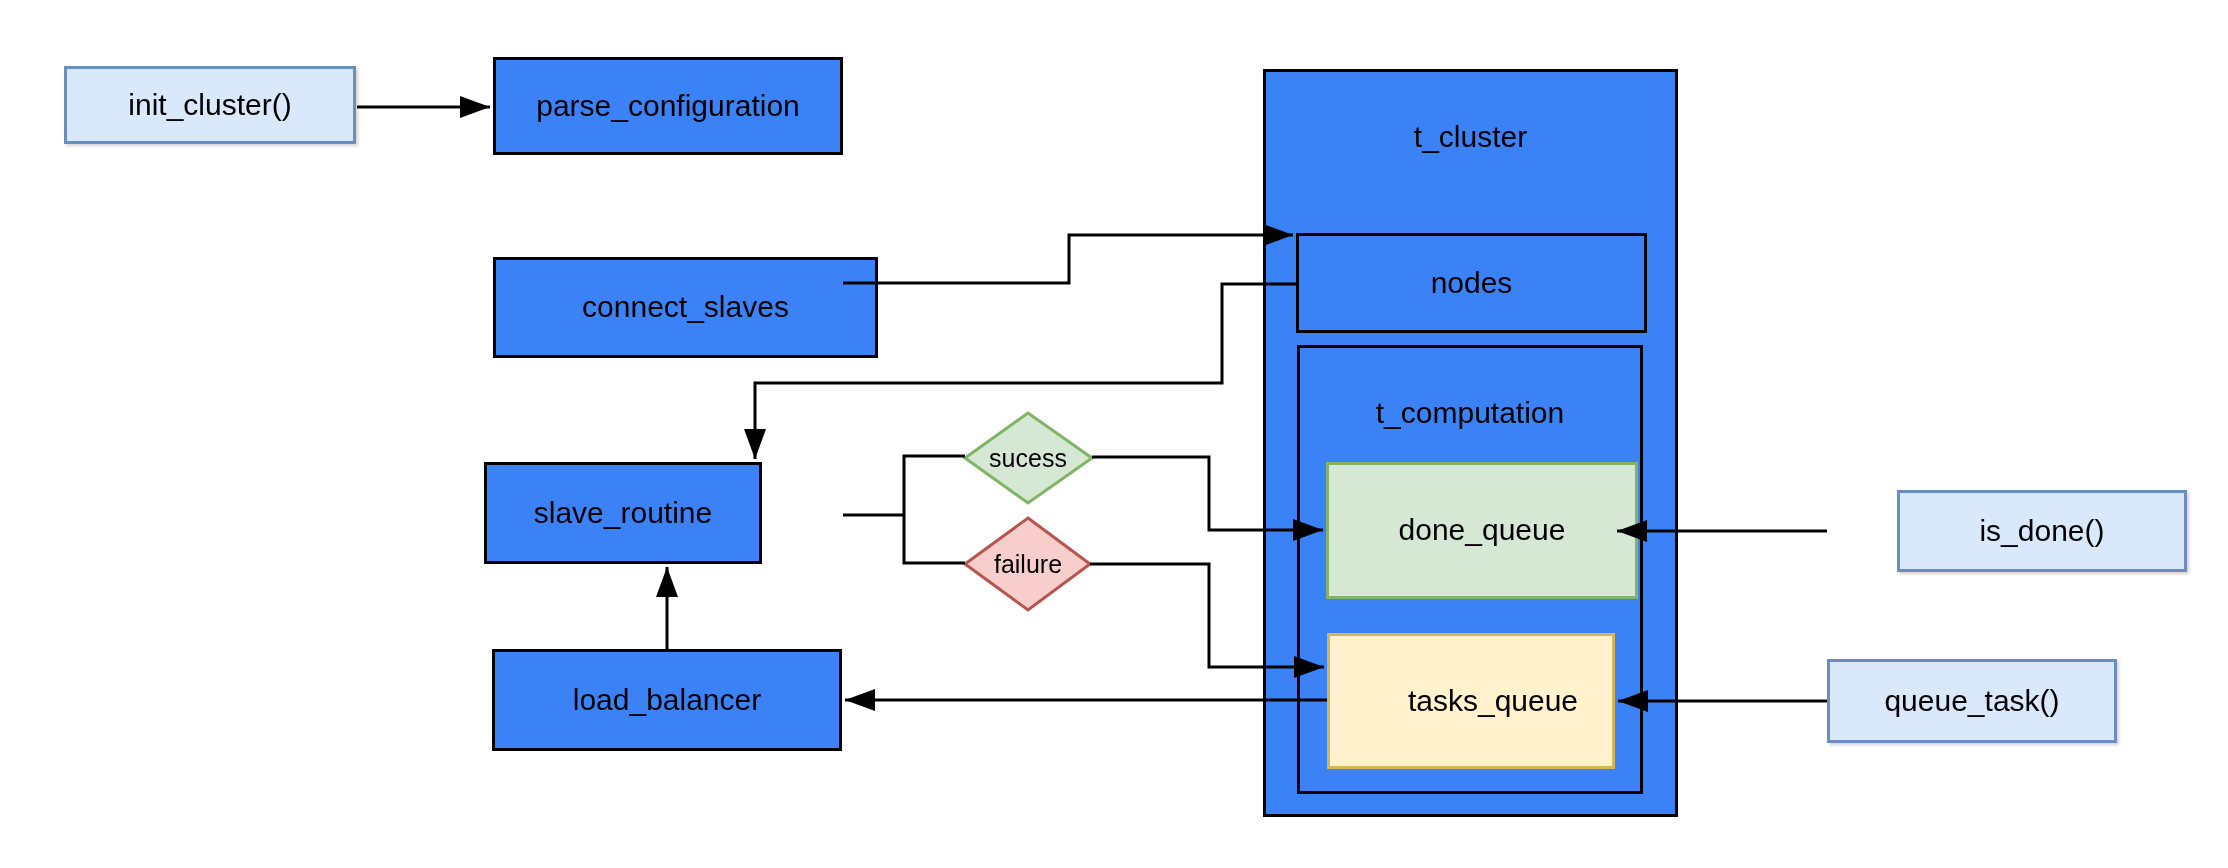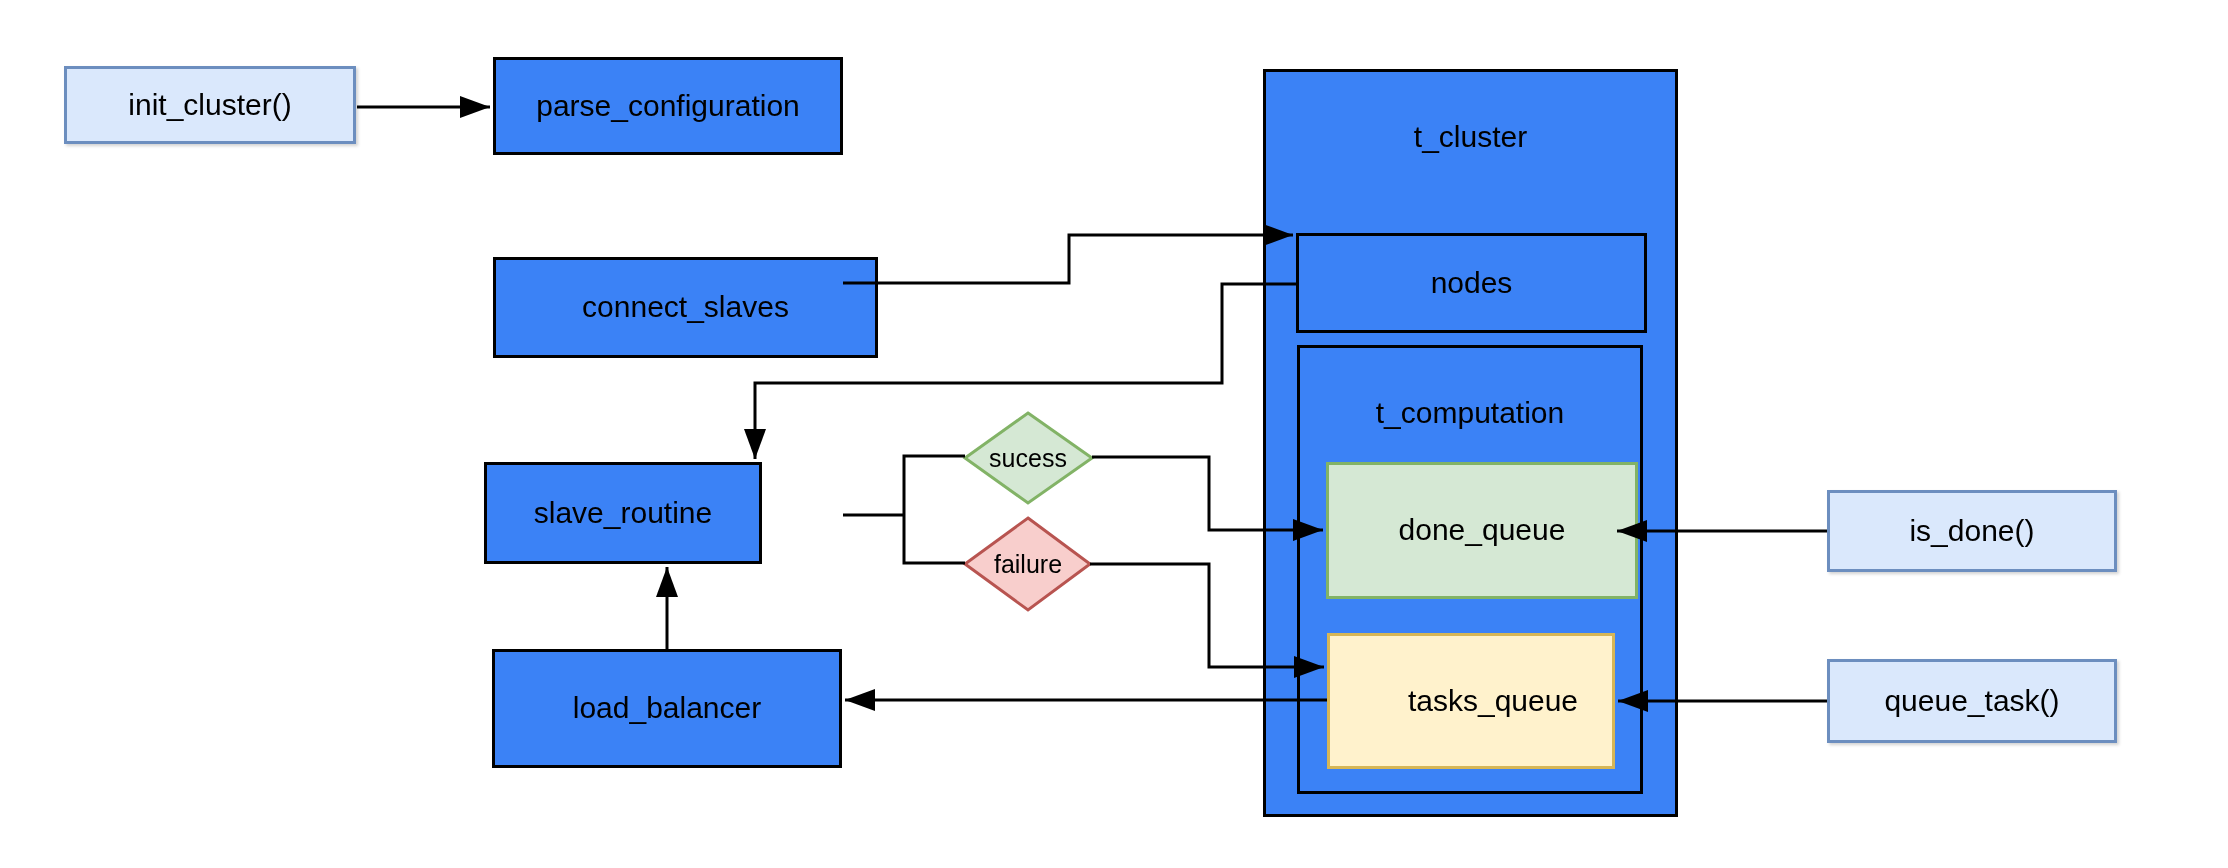--- a/index.html
+++ b/index.html
@@ -43,27 +43,27 @@
   }
   .container-node {
     align-items: flex-start;
     padding-top: 48px;
   }
   
   .g-init-cluster        { left: 64px;   top: 66px;  width: 292px; height: 78px; align-items: center;  }
   .g-parse-configuration { left: 493px;  top: 57px;  width: 350px; height: 98px;  }
   .g-connect-slaves      { left: 493px;  top: 257px; width: 385px; height: 101px; }
   .g-slave-routine       { left: 484px;  top: 462px; width: 278px; height: 102px; }
-  .g-load-balancer       { left: 492px;  top: 649px; width: 350px; height: 119px; text-align: center; }
+  .g-load-balancer       { left: 492px;  top: 649px; width: 350px; height: 102px; text-align: center; }
   .g-t-cluster           { left: 1263px; top: 69px;  width: 415px; height: 748px; }
   .g-nodes               { left: 1296px; top: 209px; width: 351px; height: 100px; margin-top: 24px; }
   .g-t-computation       { left: 1297px; top: 345px; width: 346px; height: 449px; }
   .g-done-queue          { left: 1326px; top: 462px; width: 312px; height: 137px; }
   .g-tasks-queue         { left: 1327px; top: 633px; width: 288px; height: 136px; padding-left: 44px; }
-  .g-is-done             { left: 1827px; top: 490px; width: 290px; height: 82px;  }
+  .g-is-done             { left: 1897px; top: 490px; width: 290px; height: 82px;  }
   .g-queue-task          { left: 1827px; top: 659px; width: 290px; height: 84px; text-align: center;  }
 
   .edges-layer {
     position: absolute;
     left: 0; top: 0;
     width: 2228px;
     height: 868px;
     pointer-events: none;
   }
   .edge {

